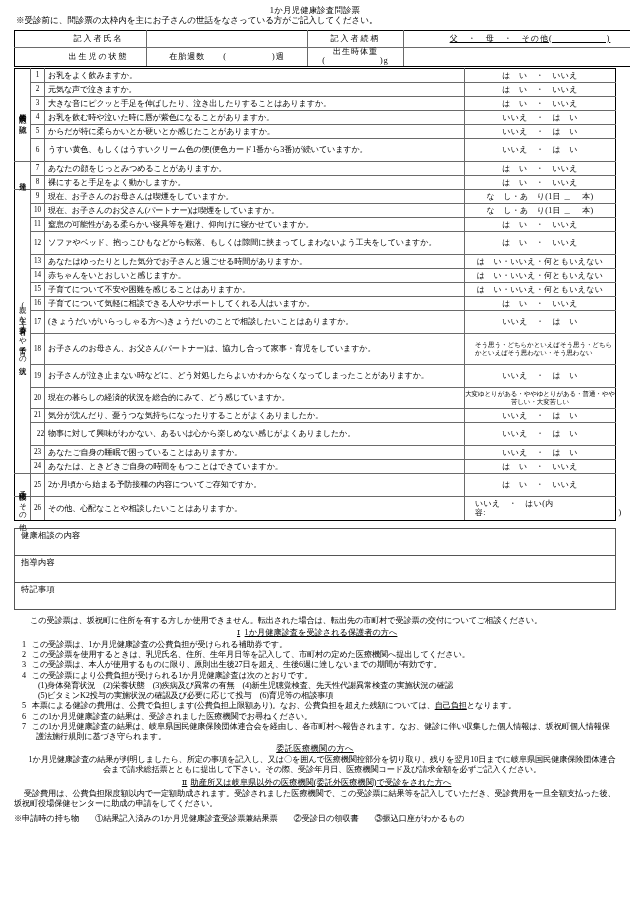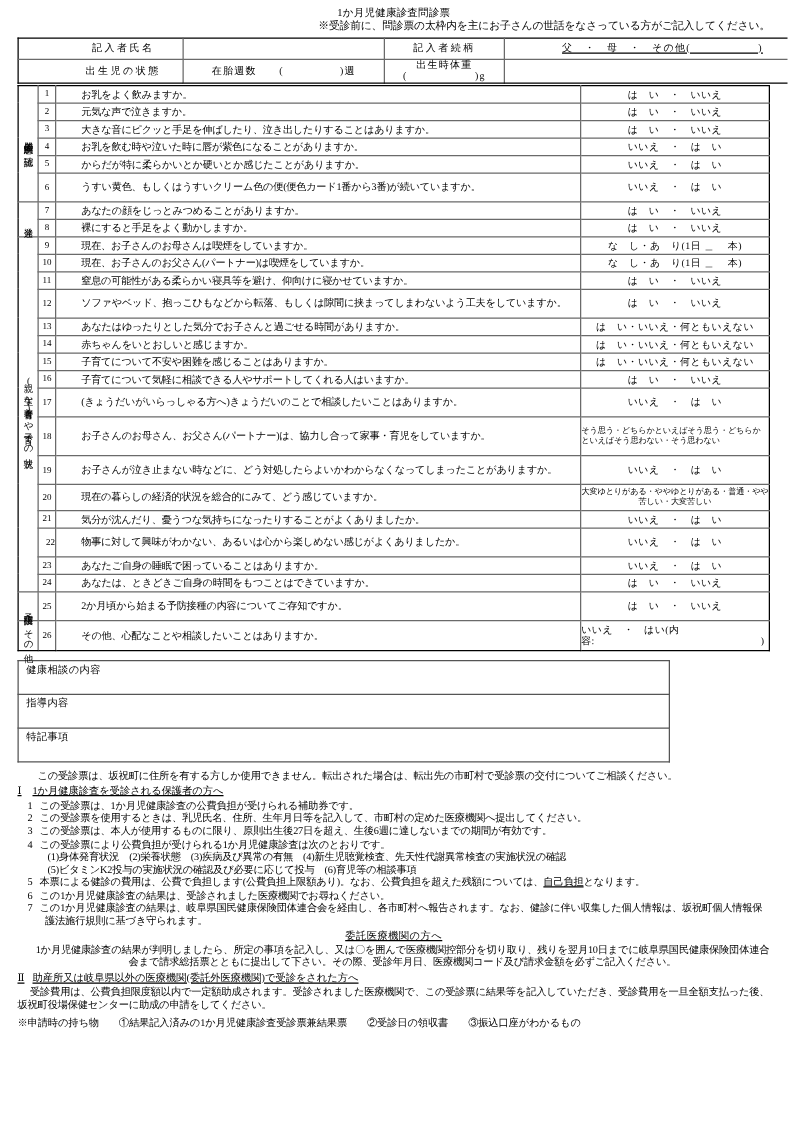--- a/index.html
+++ b/index.html
@@ -29,21 +29,20 @@
   .doc-title {
     text-align: center;
     font-size: 8.4px;
     letter-spacing: 0.2px;
     margin: 2px 0 1px 0;
   }
   .doc-note {
     font-size: 8.6px;
     margin: 0 0 4px 2px;
     letter-spacing: -0.1px;
-    text-align: right;
   }
 
   
   table {
     border-collapse: collapse;
     width: 602px;
     table-layout: fixed;
   }
   td, th {
     border: 0.6px solid #6a6a6a;
@@ -93,51 +92,51 @@
     text-orientation: upright;
     white-space: nowrap;
     letter-spacing: 0.6px;
   }
   .num {
     width: 13px;
     text-align: center;
     font-size: 7.2px;
   }
   .qtext {
-    padding-left: 20px;
+    padding-left: 3px;
     font-size: 8.1px;
     letter-spacing: -0.15px;
     line-height: 1.18;
   }
   .ans {
     width: 150px;
     text-align: center;
     font-size: 7.9px;
     letter-spacing: 0.4px;
     border-left: 0.6px dashed #555 !important;
     line-height: 1.2;
   }
   .ans.small {
     font-size: 6.5px;
     letter-spacing: -0.1px;
     line-height: 1.24;
   }
   .ans-left {
     text-align: left;
-    padding-left: 0;
+    padding-left: 10px;
   }
   .sep-heavy-top td  { border-top:    1.4px solid #000 !important; }
   .sep-heavy-bot td  { border-bottom: 1.4px solid #000 !important; }
   .edge-l { border-left:  1.4px solid #000 !important; }
   .edge-r { border-right: 1.4px solid #000 !important; }
 
   
   .t-memo {
     margin-top: 7px;
-    width: 522px;
+    width: 602px;
   }
   .t-memo td {
     height: 24px;
     vertical-align: top;
     padding: 2px 0 0 6px;
     font-size: 8.2px;
     letter-spacing: 0.3px;
     border: 0.6px solid #555;
   }
 
@@ -154,20 +153,21 @@
     text-indent: -14px;
   }
   .p-sub {
     padding-left: 24px;
     text-indent: 0;
   }
   .sec-head {
     margin-top: 2px;
     margin-bottom: 1px;
     letter-spacing: 0px;
+    text-align: center;
   }
   .sec-head .rom {
     display: inline-block;
     width: 12px;
   }
   .u { text-decoration: underline; }
   .centerline {
     text-align: center;
     margin: 1px 0 1px 0;
   }

